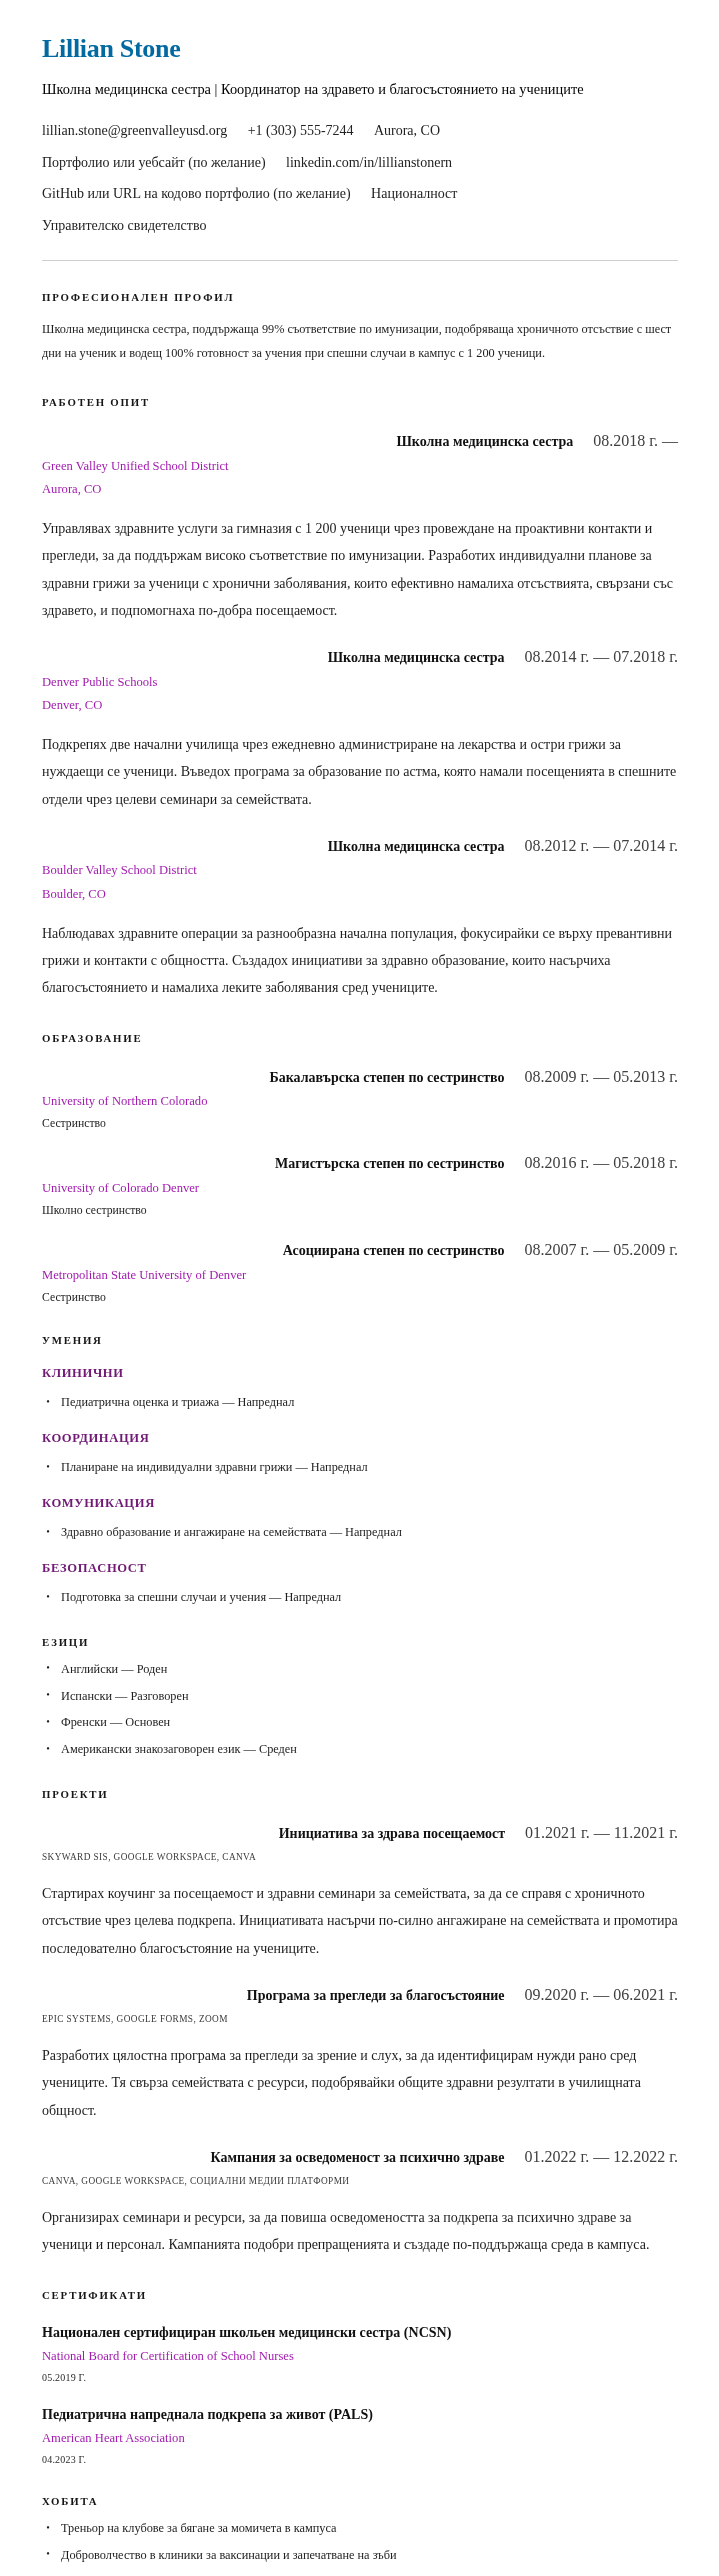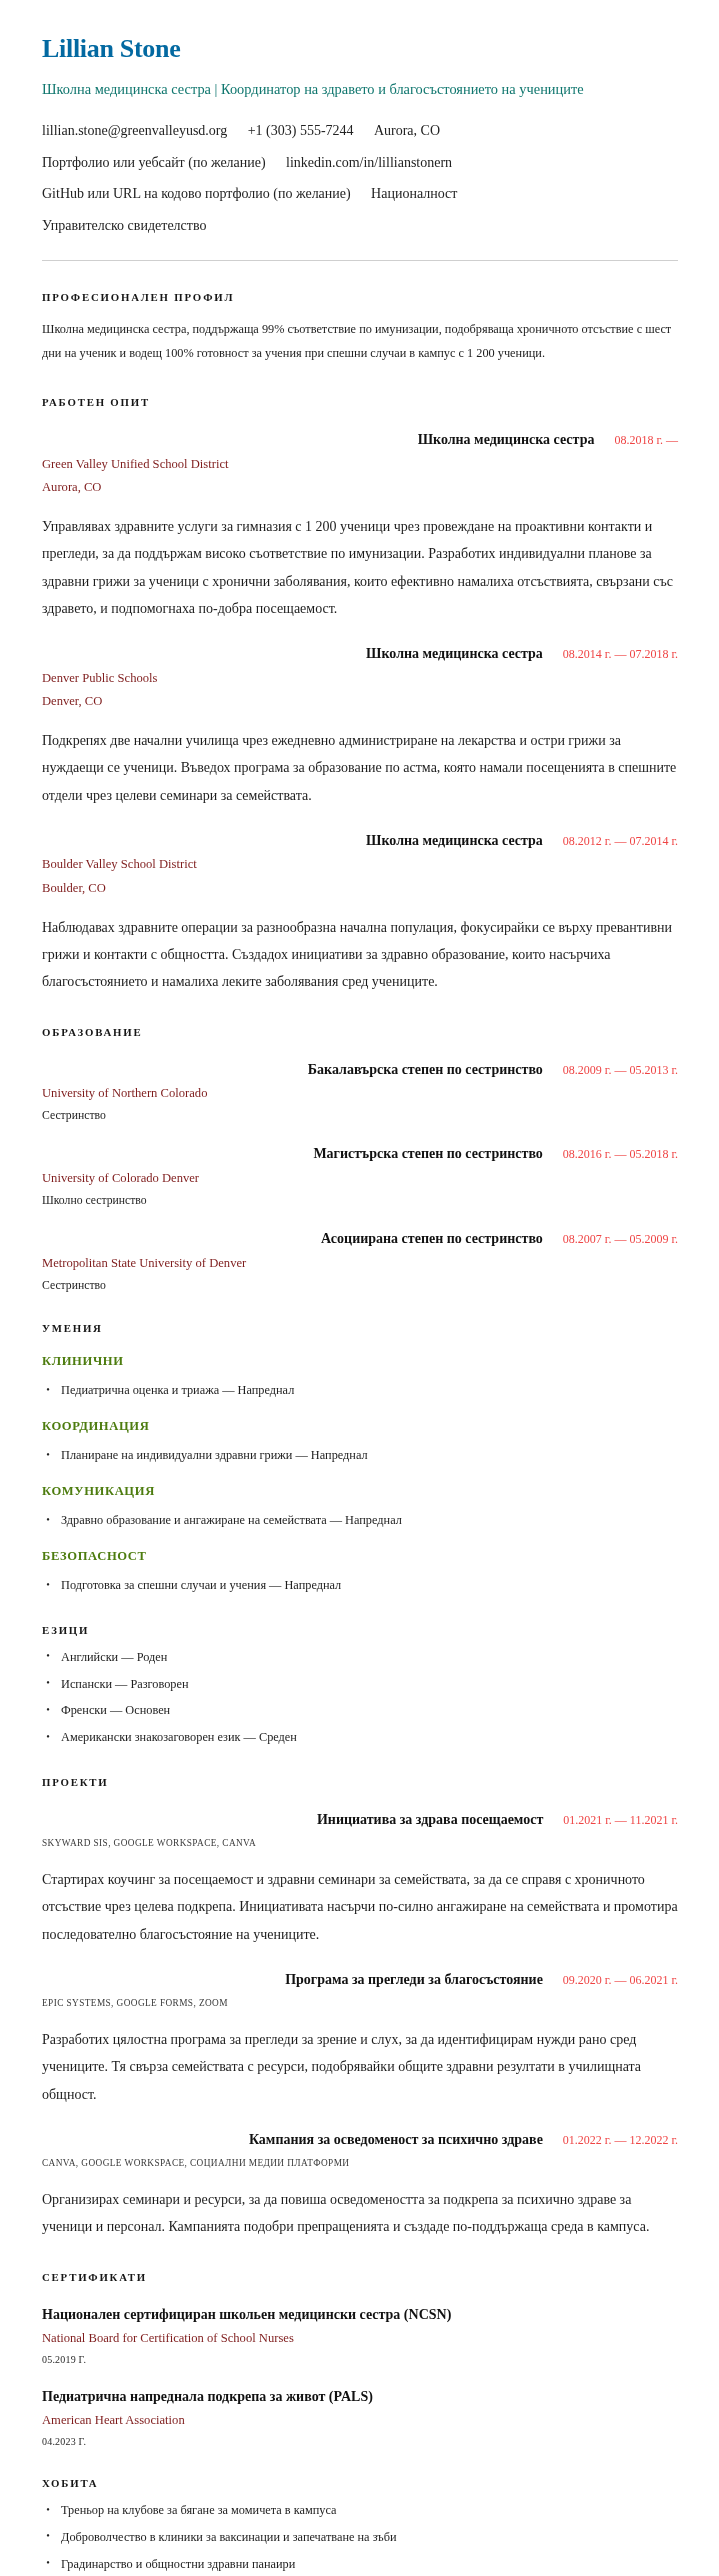--- a/index.html
+++ b/index.html
@@ -19,21 +19,21 @@
     font-weight: 700;
     letter-spacing: -0.3px;
     line-height: 1.1;
     color: #0369a1;
   }
   .subtitle {
     margin-top: 13px;
     font-size: 14.4px;
     line-height: 1.72;
     max-width: 600px;
-    color: #0f766e;
+    color: #000000;
   }
   .contact-row {
     margin-top: 15.6px;
     font-size: 14px;
     color: #222;
     display: flex;
     flex-wrap: wrap;
     gap: 20.4px;
   }
   .contact-row.first { margin-top: 21.6px; }
@@ -67,28 +67,28 @@
     justify-content: flex-end;
     align-items: baseline;
     gap: 20px;
   }
   .entry-title {
     font-size: 14px;
     font-weight: 700;
     color: #111;
   }
   .entry-dates {
-    font-size: 12px;
-    color: #ef4444;
+    font-size: 16px;
+    color: #404040;
     white-space: nowrap;
   }
   .entry-sub {
     margin-top: 8.4px;
     font-size: 12.6px;
-    color: #7f1d1d;
+    color: #a21caf;
   }
   .entry-field {
     margin-top: 8.4px;
     font-size: 11.7px;
     color: #222;
   }
   .entry-tools {
     margin-top: 10.2px;
     font-size: 9.3px;
     letter-spacing: 0.4px;
@@ -107,21 +107,21 @@
     letter-spacing: 0.2px;
     color: #2a2a2a;
   }
 
   
   .skill-group { margin-top: 20.4px; }
   .skill-group-heading {
     font-size: 12.6px;
     font-weight: 700;
     letter-spacing: 0.6px;
-    color: #4d7c0f;
+    color: #701a75;
     margin-top: 19px;
   }
 
   
   ul.bullets {
     list-style: none;
     margin-top: 13px;
   }
   ul.bullets li {
     position: relative;

